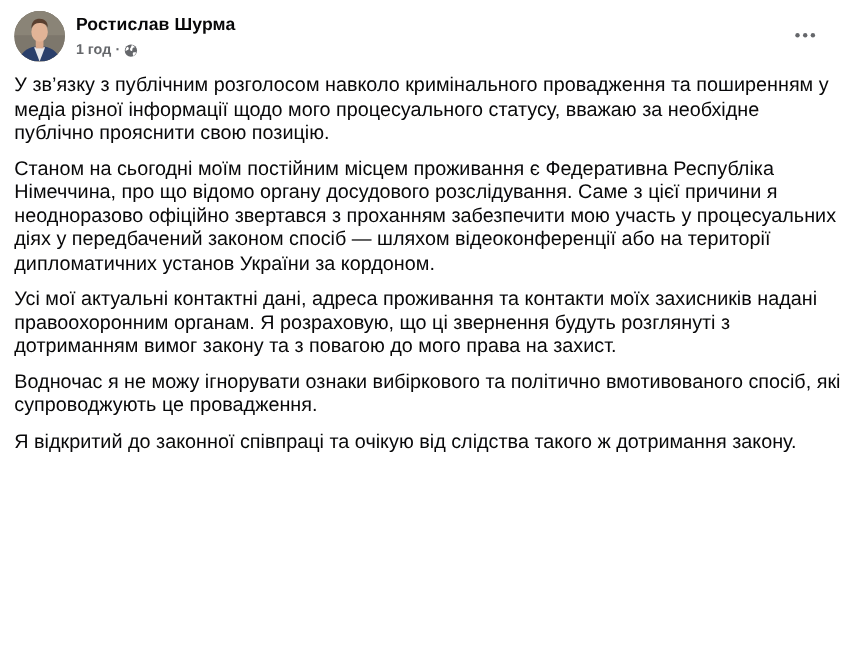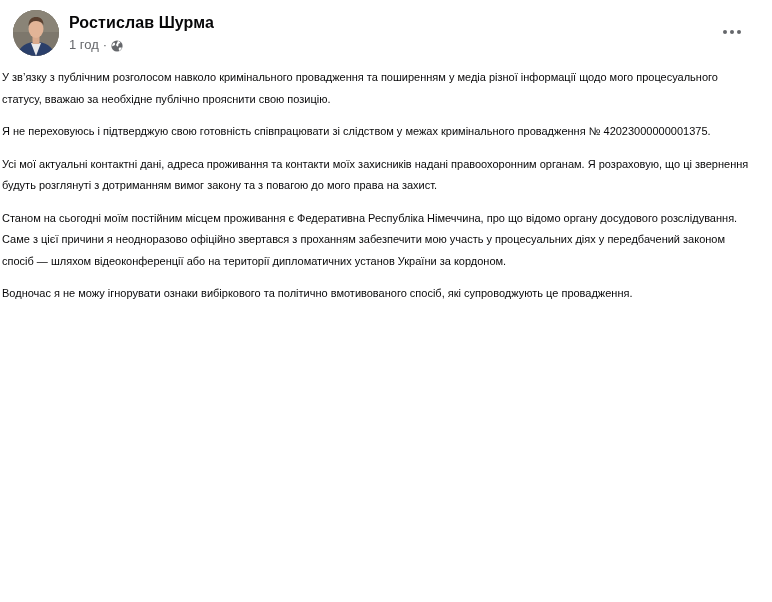--- a/index.html
+++ b/index.html
@@ -50,20 +50,21 @@
       line-height: 20px;
       letter-spacing: 0.1px;
     }
     .sub {
       display: flex;
       align-items: center;
       font-size: 13px;
       color: #65676b;
       line-height: 18px;
       margin-top: 3px;
+      font-weight: bold;
     }
     .sub .dot {
       margin: 0 4px;
     }
     .globe {
       width: 12px;
       height: 12px;
       display: inline-block;
     }
     .more-button {
@@ -80,24 +81,24 @@
     }
     .more-button span {
       width: 4px;
       height: 4px;
       border-radius: 50%;
       background: #65676b;
       display: inline-block;
     }
     .content {
       position: absolute;
-      left: 2px;
+      left: 13px;
       top: 67px;
       width: 752px;
-      font-size: 11px;
+      font-size: 18px;
       line-height: 21.5px;
       color: #080809;
     }
     .content p {
       margin: 0 0 11px 0;
     }
   </style>
 </head>
 <body>
 
@@ -138,19 +139,19 @@
   </div>
 
   <div class="more-button">
     <span></span>
     <span></span>
     <span></span>
   </div>
 
   <div class="content">
     <p>У зв’язку з публічним розголосом навколо кримінального провадження та поширенням у медіа різної інформації щодо мого процесуального статусу, вважаю за необхідне публічно прояснити свою позицію.</p>
-    <p>Я не переховуюсь і підтверджую свою готовність співпрацювати зі слідством у межах кримінального провадження № 42023000000001375.</p>
+    <p>Станом на сьогодні моїм постійним місцем проживання є Федеративна Республіка Німеччина, про що відомо органу досудового розслідування. Саме з цієї причини я неодноразово офіційно звертався з проханням забезпечити мою участь у процесуальних діях у передбачений законом спосіб — шляхом відеоконференції або на території дипломатичних установ України за кордоном.</p>
     <p>Усі мої актуальні контактні дані, адреса проживання та контакти моїх захисників надані правоохоронним органам. Я розраховую, що ці звернення будуть розглянуті з дотриманням вимог закону та з повагою до мого права на захист.</p>
-    <p>Станом на сьогодні моїм постійним місцем проживання є Федеративна Республіка Німеччина, про що відомо органу досудового розслідування. Саме з цієї причини я неодноразово офіційно звертався з проханням забезпечити мою участь у процесуальних діях у передбачений законом спосіб — шляхом відеоконференції або на території дипломатичних установ України за кордоном.</p>
     <p>Водночас я не можу ігнорувати ознаки вибіркового та політично вмотивованого спосіб, які супроводжують це провадження.</p>
+    <p>Я відкритий до законної співпраці та очікую від слідства такого ж дотримання закону.</p>
   </div>
 
 </div>
 
 </body></html>

